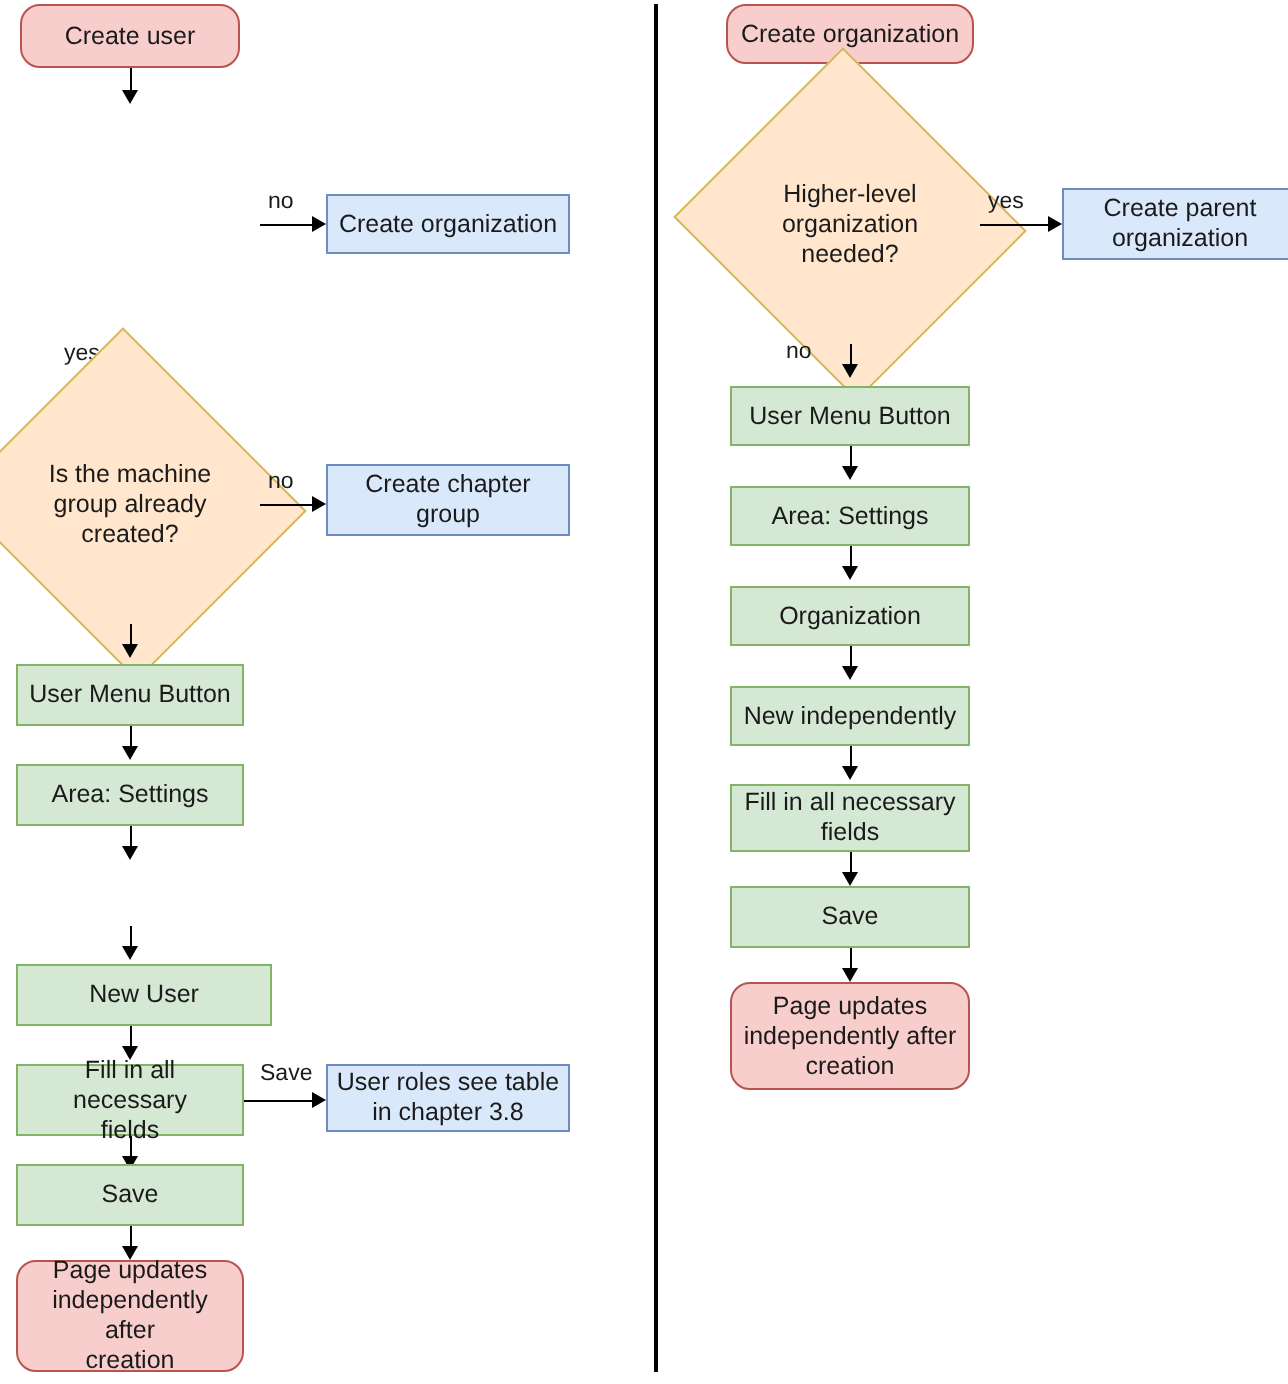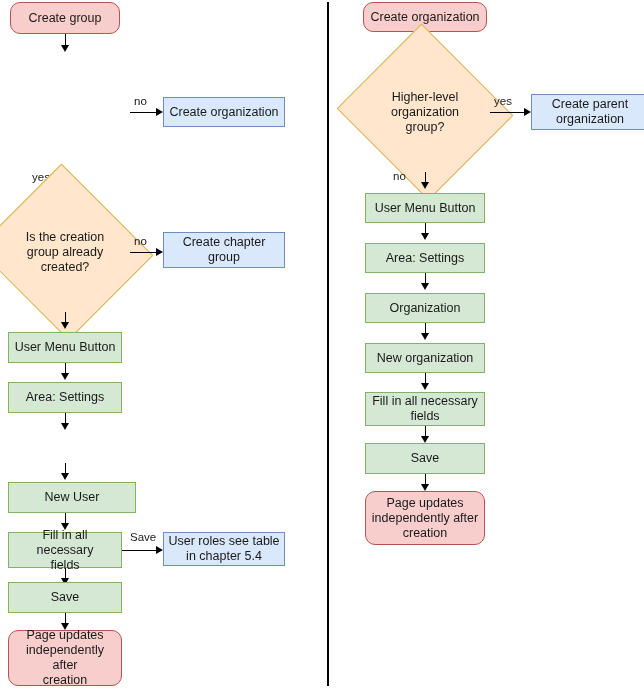--- a/index.html
+++ b/index.html
@@ -117,39 +117,39 @@
     width: 0;
     height: 684px;
     border-left: 2px solid #000000;
   }
 </style>
 </head>
 <body>
 
 <div id="canvas">
 
-  <div class="node terminal" style="left:10px; top:2px; width:110px; height:32px;">Create group</div>
+  <div class="node terminal" style="left:10px; top:2px; width:110px; height:32px;">Create user</div>
 
   <div class="conn-v" style="left:65px; top:34px; height:13px;"></div>
   <div class="arrow-down" style="left:60.5px; top:45px;"></div>
 
 
   <div class="conn-h" style="left:130px; top:112px; width:28px;"></div>
   <div class="arrow-right" style="left:156px; top:107.5px;"></div>
   <div class="edge-label" style="left:134px; top:95px;">no</div>
 
   <div class="node data" style="left:163px; top:97px; width:122px; height:30px;">Create organization</div>
 
   <div class="conn-v" style="left:65px; top:172px; height:13px;"></div>
   <div class="arrow-down" style="left:60.5px; top:183px;"></div>
   <div class="edge-label" style="left:32px; top:171px;">yes</div>
 
   <div class="diamond" style="left:0px; top:192px; width:130px; height:120px;">
     <div class="shape"></div>
-    <div class="dlabel">Is the creation
+    <div class="dlabel">Is the machine
 group already
 created?</div>
   </div>
 
   <div class="conn-h" style="left:130px; top:252px; width:28px;"></div>
   <div class="arrow-right" style="left:156px; top:247.5px;"></div>
   <div class="edge-label" style="left:134px; top:235px;">no</div>
 
   <div class="node data" style="left:163px; top:232px; width:122px; height:36px;">Create chapter
 group</div>
@@ -177,21 +177,21 @@
   <div class="arrow-down" style="left:60.5px; top:523px;"></div>
 
   <div class="node process" style="left:8px; top:532px; width:114px; height:36px;">Fill in all necessary
 fields</div>
 
   <div class="conn-h" style="left:122px; top:550px; width:36px;"></div>
   <div class="arrow-right" style="left:156px; top:545.5px;"></div>
   <div class="edge-label" style="left:130px; top:531px;">Save</div>
 
   <div class="node data" style="left:163px; top:532px; width:122px; height:34px;">User roles see table
-in chapter 5.4</div>
+in chapter 3.8</div>
 
   <div class="conn-v" style="left:65px; top:568px; height:12px;"></div>
   <div class="arrow-down" style="left:60.5px; top:578px;"></div>
 
   <div class="node process" style="left:8px; top:582px; width:114px; height:31px;">Save</div>
 
   <div class="conn-v" style="left:65px; top:613px; height:12px;"></div>
   <div class="arrow-down" style="left:60.5px; top:623px;"></div>
 
   <div class="node terminal" style="left:8px; top:630px; width:114px; height:56px;">Page updates
@@ -202,21 +202,21 @@
 
   <div class="node terminal" style="left:363px; top:2px; width:124px; height:30px;">Create organization</div>
 
   <div class="conn-v" style="left:425px; top:32px; height:13px;"></div>
   <div class="arrow-down" style="left:420.5px; top:43px;"></div>
 
   <div class="diamond" style="left:360px; top:52px; width:130px; height:120px;">
     <div class="shape"></div>
     <div class="dlabel">Higher-level
 organization
-group?</div>
+needed?</div>
   </div>
 
   <div class="conn-h" style="left:490px; top:112px; width:36px;"></div>
   <div class="arrow-right" style="left:524px; top:107.5px;"></div>
   <div class="edge-label" style="left:494px; top:95px;">yes</div>
 
   <div class="node data" style="left:531px; top:94px; width:118px; height:36px;">Create parent
 organization</div>
 
   <div class="conn-v" style="left:425px; top:172px; height:12px;"></div>
@@ -231,21 +231,21 @@
   <div class="node process" style="left:365px; top:243px; width:120px; height:30px;">Area: Settings</div>
 
   <div class="conn-v" style="left:425px; top:273px; height:12px;"></div>
   <div class="arrow-down" style="left:420.5px; top:283px;"></div>
 
   <div class="node process" style="left:365px; top:293px; width:120px; height:30px;">Organization</div>
 
   <div class="conn-v" style="left:425px; top:323px; height:12px;"></div>
   <div class="arrow-down" style="left:420.5px; top:333px;"></div>
 
-  <div class="node process" style="left:365px; top:343px; width:120px; height:30px;">New organization</div>
+  <div class="node process" style="left:365px; top:343px; width:120px; height:30px;">New independently</div>
 
   <div class="conn-v" style="left:425px; top:373px; height:12px;"></div>
   <div class="arrow-down" style="left:420.5px; top:383px;"></div>
 
   <div class="node process" style="left:365px; top:392px; width:120px; height:34px;">Fill in all necessary
 fields</div>
 
   <div class="conn-v" style="left:425px; top:426px; height:12px;"></div>
   <div class="arrow-down" style="left:420.5px; top:436px;"></div>
 

